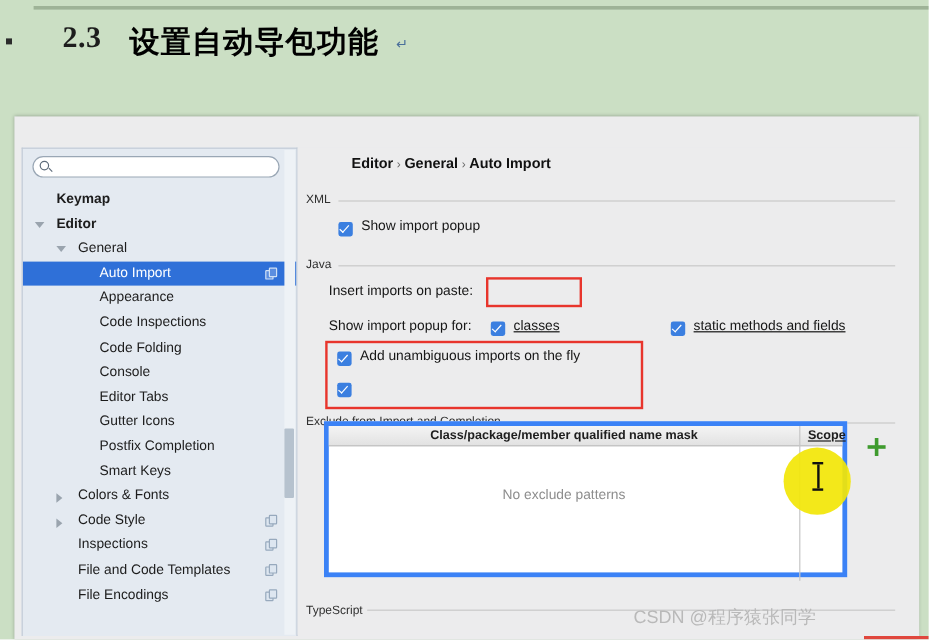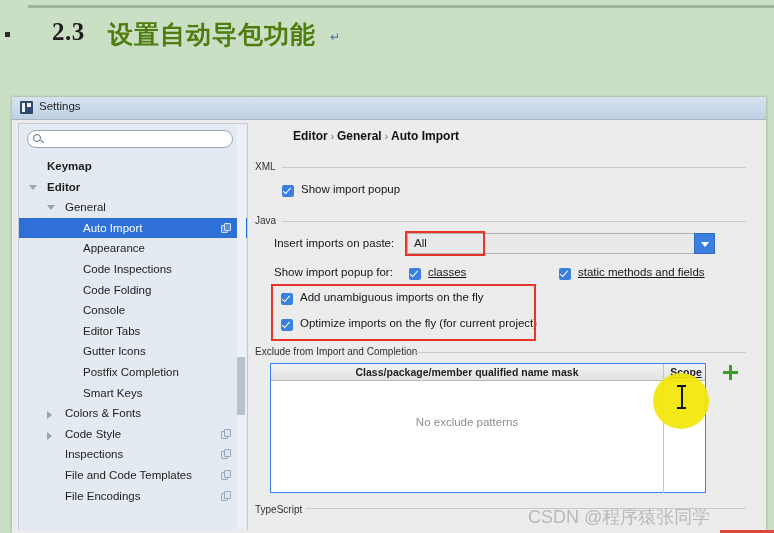--- a/index.html
+++ b/index.html
@@ -35,21 +35,21 @@
     font-weight: bold;
     color: #1d1d1d;
     font-family: "Liberation Serif", serif;
     letter-spacing: .5px;
   }
   .slide-title {
     position: absolute;
     left: 108px; top: 18px;
     font-size: 25px;
     font-weight: bold;
-    color: #4d7c0f;
+    color: #000000;
     font-family: "Liberation Serif", serif;
     letter-spacing: 1px;
     white-space: nowrap;
   }
   .slide-title-mark {
     position: absolute;
     left: 330px; top: 30px;
     font-size: 12px;
     color: #4a6f9b;
   }
@@ -307,23 +307,23 @@
   .redbox {
     position: absolute;
     border: 2px solid #e8352c;
     box-sizing: border-box;
     pointer-events: none;
   }
 
   
   .tbl {
     position: absolute;
-    left: 22px; top: 240px;
+    left: 22px; top: 228px;
     width: 436px; height: 130px;
-    border: 1px solid #3b82f6;
+    border: 4px solid #3b82f6;
     background: #fff;
     box-sizing: border-box;
   }
   .tbl-head {
     position: absolute;
     left: 0; top: 0;
     width: 100%; height: 17px;
     background: linear-gradient(to bottom, #f4f4f4, #e2e2e2);
     border-bottom: 1px solid #b9b9b9;
     box-sizing: border-box;
@@ -389,21 +389,21 @@
     left: 0; width: 9px; height: 2px;
     background: #101010;
   }
   .ibeam .cap.t { top: 1px; }
   .ibeam .cap.b { top: 23px; }
 
   
   .watermark {
     position: absolute;
     left: 528px; top: 505px;
-    font-size: 18px;
+    font-size: 15px;
     color: #b9b9b9;
     white-space: nowrap;
     font-family: "Liberation Sans", sans-serif;
   }
   .bottom-red {
     position: absolute;
     left: 720px; top: 530px;
     width: 54px; height: 3px;
     background: #e0473d;
   }
@@ -414,24 +414,20 @@
 <div id="root">
 
   <div class="slide-rule"></div>
   <div class="slide-bullet"></div>
   <div class="slide-num">2.3</div>
   <div class="slide-title">设置自动导包功能</div>
   <div class="slide-title-mark">↵</div>
 
   <div id="win">
 
-    <div class="titlebar">
-      <div class="titlebar-icon"></div>
-      <div class="titlebar-text">Settings</div>
-    </div>
 
     <div id="sidebar">
       <div class="search-wrap">
         <div class="search-icon"></div>
         <input class="search-input" type="text" placeholder="" style="">
       </div>
       <div class="tree" id="tree">
           <div class="tree-row bold">
             <span class="tree-label" style="left: 28px;">Keymap</span>
           </div>
@@ -522,37 +518,32 @@
       <div class="sect" style="top:38px;">XML</div>
       <div class="sect-line" style="left:34px; top:44px; width:464px;"></div>
 
       <div class="cb" style="left:34px; top:62px;"></div>
       <div class="lbl" style="left:53px; top:60px;">Show import popup</div>
 
       <div class="sect" style="top:92px;">Java</div>
       <div class="sect-line" style="left:34px; top:98px; width:464px;"></div>
 
       <div class="lbl" style="left:26px; top:114px;">Insert imports on paste:</div>
-      <div class="combo">
-        <div class="combo-text">All</div>
-        <div class="combo-btn"></div>
-      </div>
       <div class="redbox" style="left:157px; top:108px; width:80px; height:25px;"></div>
 
       <div class="lbl" style="left:26px; top:143px;">Show import popup for:</div>
       <div class="cb" style="left:161px; top:145px;"></div>
       <div class="lbl" style="left:180px; top:143px;"><u>classes</u></div>
       <div class="cb" style="left:311px; top:145px;"></div>
       <div class="lbl" style="left:330px; top:143px;"><u>static methods and fields</u></div>
 
       <div class="cb" style="left:33px; top:170px;"></div>
       <div class="lbl" style="left:52px; top:168px;">Add unambiguous imports on the fly</div>
 
       <div class="cb" style="left:33px; top:196px;"></div>
-      <div class="lbl" style="left:52px; top:194px;">Optimize imports on the fly (for current project)</div>
 
       <div class="redbox" style="left:23px; top:161px; width:265px; height:57px;"></div>
 
       <div class="sect" style="top:223px;">Exclude from Import and Completion</div>
       <div class="sect-line" style="left:166px; top:229px; width:332px;"></div>
 
       <div class="tbl">
         <div class="tbl-head"></div>
         <div class="th" style="left:0; width:392px;">Class/package/member qualified name mask</div>
         <div class="th" style="left:392px; width:46px;text-decoration:underline;">Scope</div>

